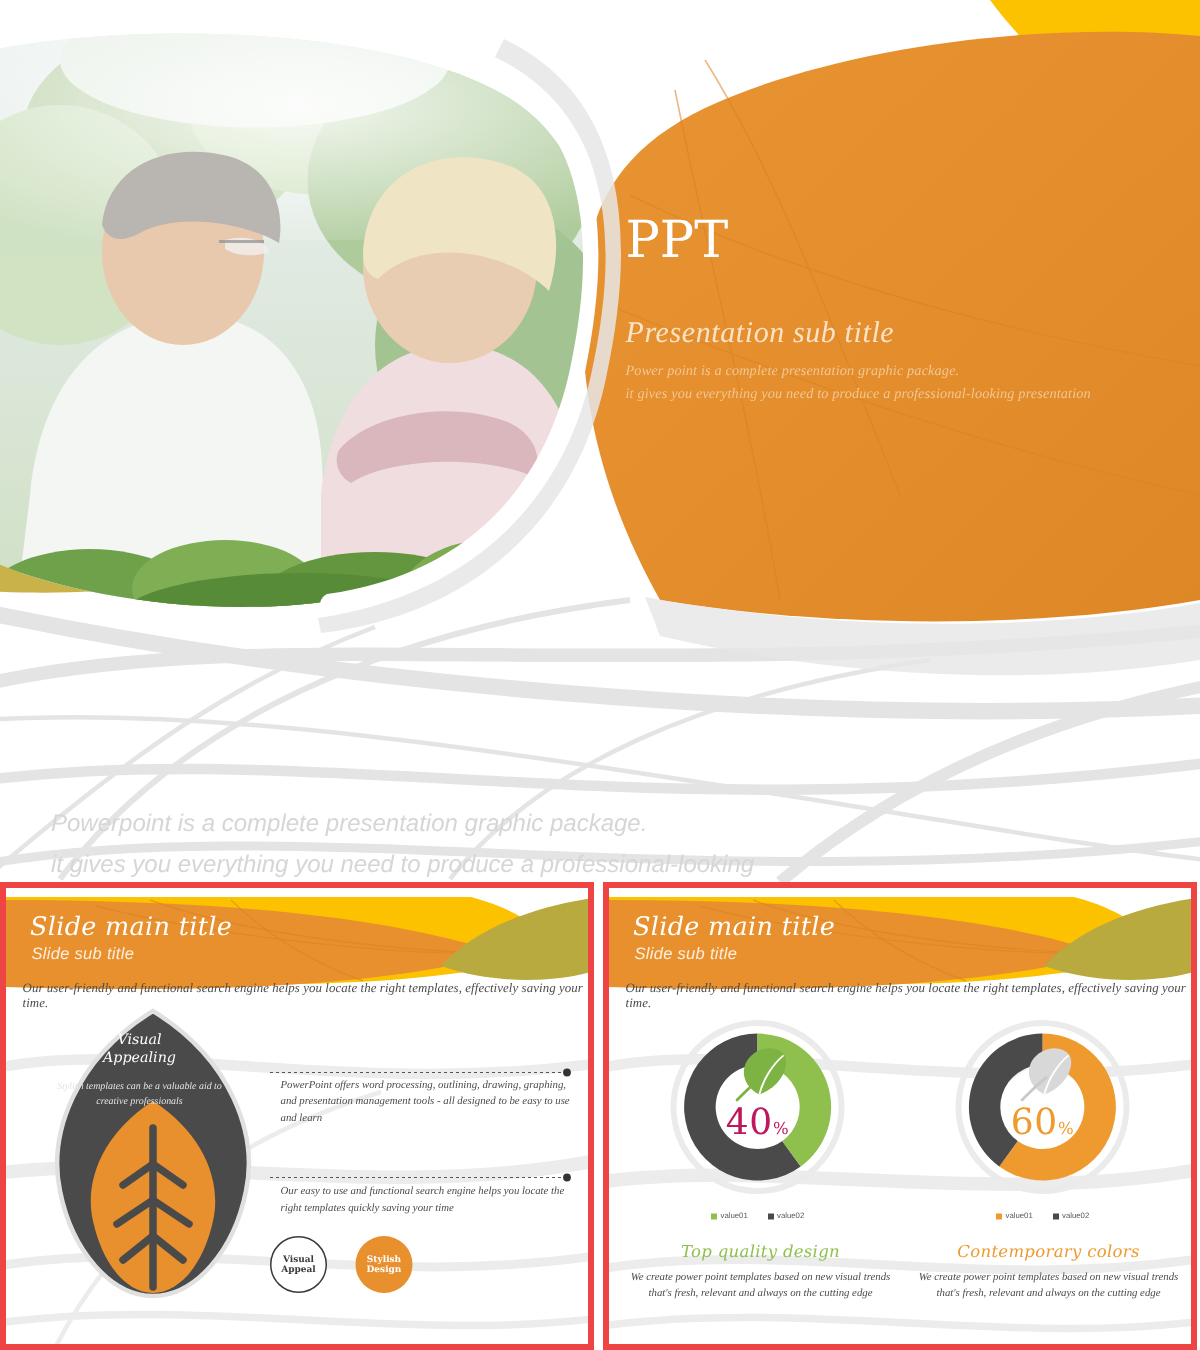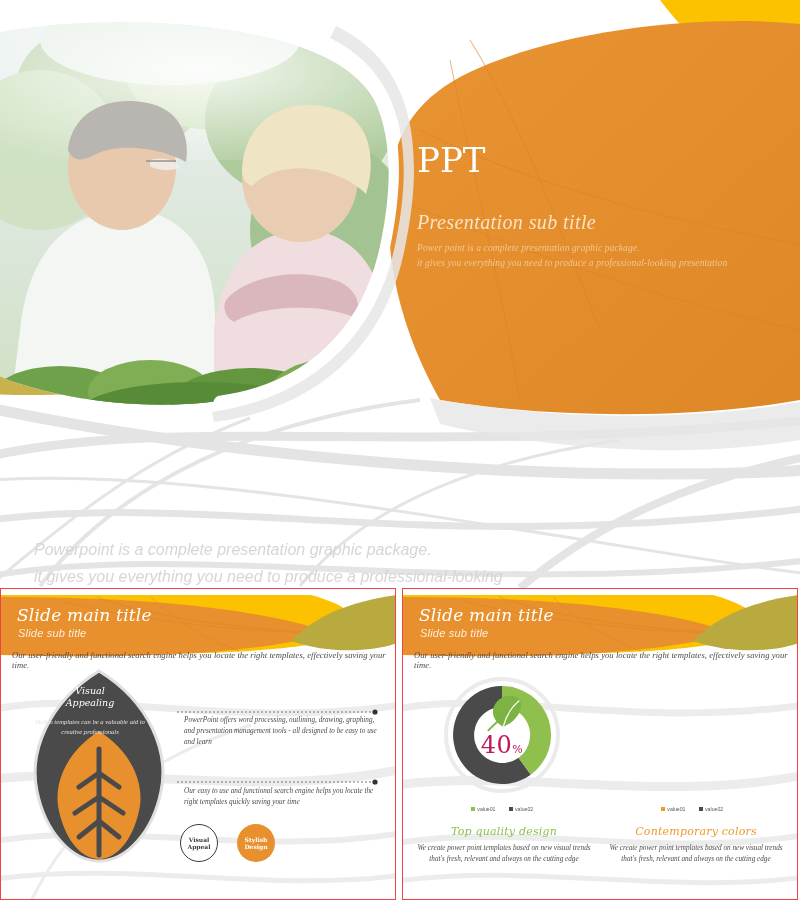--- a/index.html
+++ b/index.html
@@ -13,21 +13,21 @@
   .hero-text{position:absolute;left:417px;top:126px;width:370px;}
   .title-main{font-family:"DejaVu Serif",serif;font-size:49px;line-height:1.02;color:#ffffff;letter-spacing:0px;font-weight:400;}
   .title-sub{font-family:"DejaVu Serif",serif;font-size:34px;line-height:1.1;color:#ffffff;margin-top:16px;font-weight:400;}
   .pres-sub{font-family:"Liberation Serif",serif;font-style:italic;font-size:20px;color:#fbe3c8;margin-top:32px;letter-spacing:.4px;}
   .pres-body{font-family:"Liberation Serif",serif;font-style:italic;font-size:9.5px;line-height:1.55;color:#f3c791;margin-top:7px;letter-spacing:.1px;}
 
   .hero-foot{position:absolute;left:34px;top:536px;width:480px;font-family:Liberation Sans, sans-serif;font-style:italic;font-size:16px;line-height:1.7;color:#d6d6d6;}
 
   
   .slides{position:absolute;left:0;top:588px;width:800px;height:312px;}
-  .slide{position:absolute;top:0;width:396px;height:312px;background:#fff;border:1px solid #ef4444;box-sizing:border-box;overflow:hidden;}
+  .slide{position:absolute;top:0;width:396px;height:312px;background:#fff;border:4px solid #ef4444;box-sizing:border-box;overflow:hidden;}
   .slide-l{left:0;}
   .slide-r{left:402px;}
   .slide-bg{position:absolute;left:0;top:0;width:396px;height:312px;}
 
   .s-title{position:absolute;left:16px;top:16px;font-family:"DejaVu Serif",serif;font-size:17px;color:#ffffff;font-style:italic;letter-spacing:.2px;}
   .s-subtitle{position:absolute;left:17px;top:38px;font-family:Liberation Sans, sans-serif;font-style:italic;font-size:11px;color:#fdeedd;letter-spacing:.2px;}
   .s-lead{position:absolute;left:11px;top:61px;width:376px;font-family:"Liberation Serif",serif;font-style:italic;font-size:8.6px;color:#4b4b4b;letter-spacing:.05px;}
 
   
   .leafdia{position:absolute;left:8px;top:80px;width:180px;height:195px;}
@@ -280,20 +280,41 @@
         </svg>
         <div class="donut-val" style="color:#be185d;">
           <span>40</span><span class="pct">%</span>
         </div>
       </div>
       <div class="legend lg-1">
         <span><span class="sw" style="background:#8FC04E"></span><em>value01</em></span>
         <span><span class="sw" style="background:#4A4A4A"></span><em>value02</em></span>
       </div>
 
+      <div class="donut-wrap dw-2">
+        <svg viewBox="0 0 166 126">
+          <g transform="translate(83,62)">
+            <circle r="56" fill="none" stroke="#ebebeb" stroke-width="4"></circle>
+
+            <path d="M 0,-49 A 49,49 0 1 1 -28.8,39.7 L -16.5,22.7 A 28,28 0 1 0 0,-28 Z" fill="#EE9A2E"></path>
+
+            <path d="M 0,-49 A 49,49 0 0 0 -28.8,39.7 L -16.5,22.7 A 28,28 0 0 1 0,-28 Z" fill="#4A4A4A"></path>
+            <circle r="27" fill="#ffffff"></circle>
+            <g transform="translate(0,-22) scale(.62)">
+              <path d="M 2,22 C -18,12 -20,-10 -4,-22 C 10,-32 26,-28 30,-18
+                       C 34,-6 24,14 2,22 Z" fill="#d8d8d8"></path>
+              <path d="M 2,22 C 6,6 16,-10 28,-20" stroke="#ffffff" stroke-width="2" fill="none"></path>
+              <path d="M -22,28 C -12,18 -4,10 4,4" stroke="#c9c9c9" stroke-width="3" fill="none" stroke-linecap="round"></path>
+            </g>
+          </g>
+        </svg>
+        <div class="donut-val" style="color:#EE9A2E;">
+          <span>60</span><span class="pct">%</span>
+        </div>
+      </div>
       <div class="legend lg-2">
         <span><span class="sw" style="background:#EE9A2E"></span><em>value01</em></span>
         <span><span class="sw" style="background:#4A4A4A"></span><em>value02</em></span>
       </div>
 
       <div class="cap cap-1">
         <div class="cap-h" style="color:#8FC04E;">Top quality design</div>
         <div class="cap-b">We create power point templates based on new visual trends that's fresh, relevant and always on the cutting edge</div>
       </div>
       <div class="cap cap-2">

